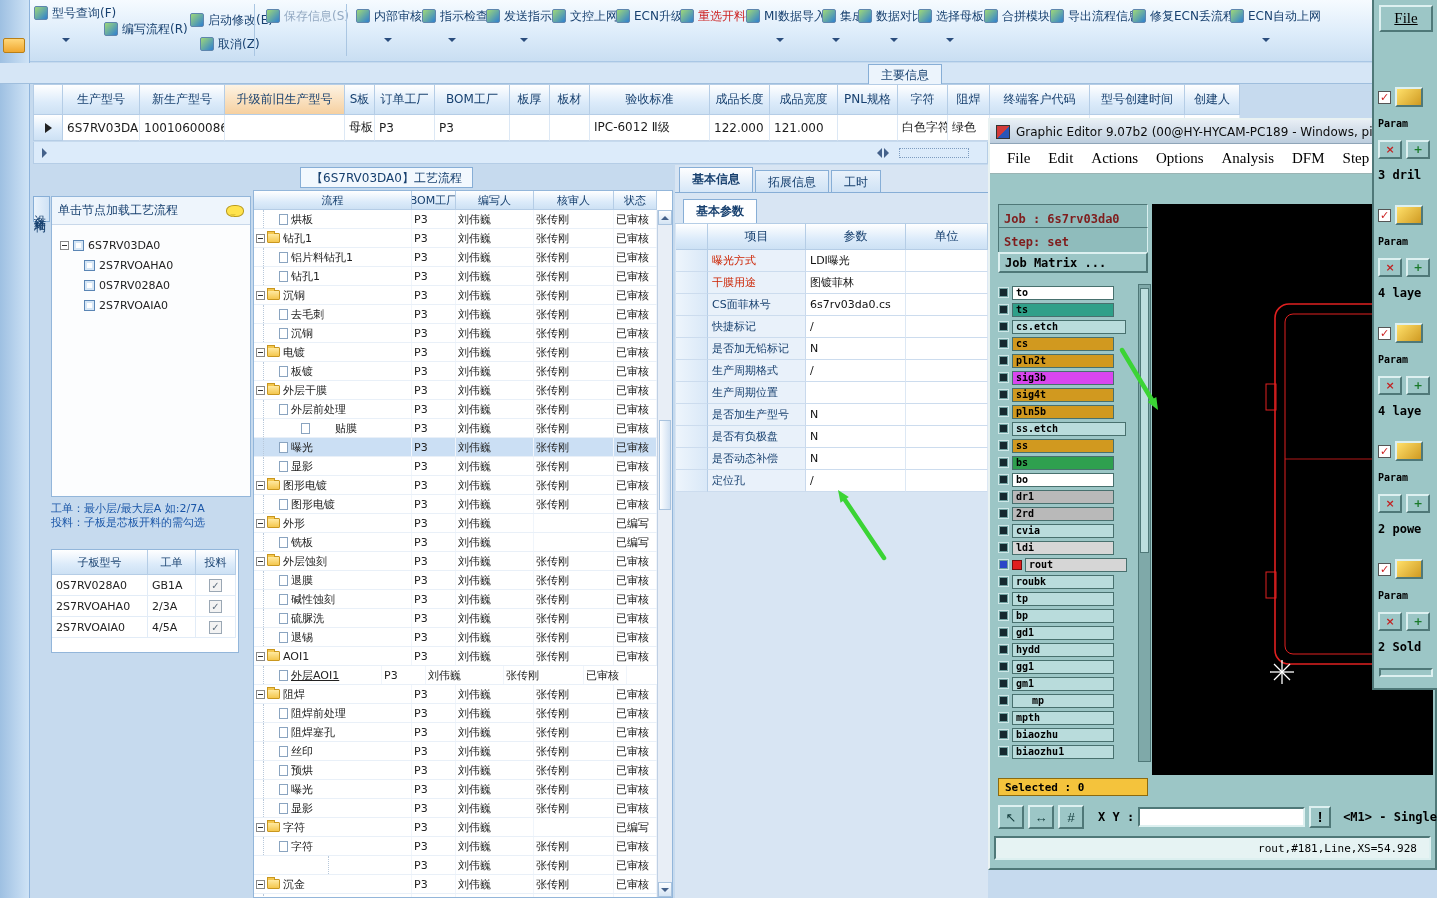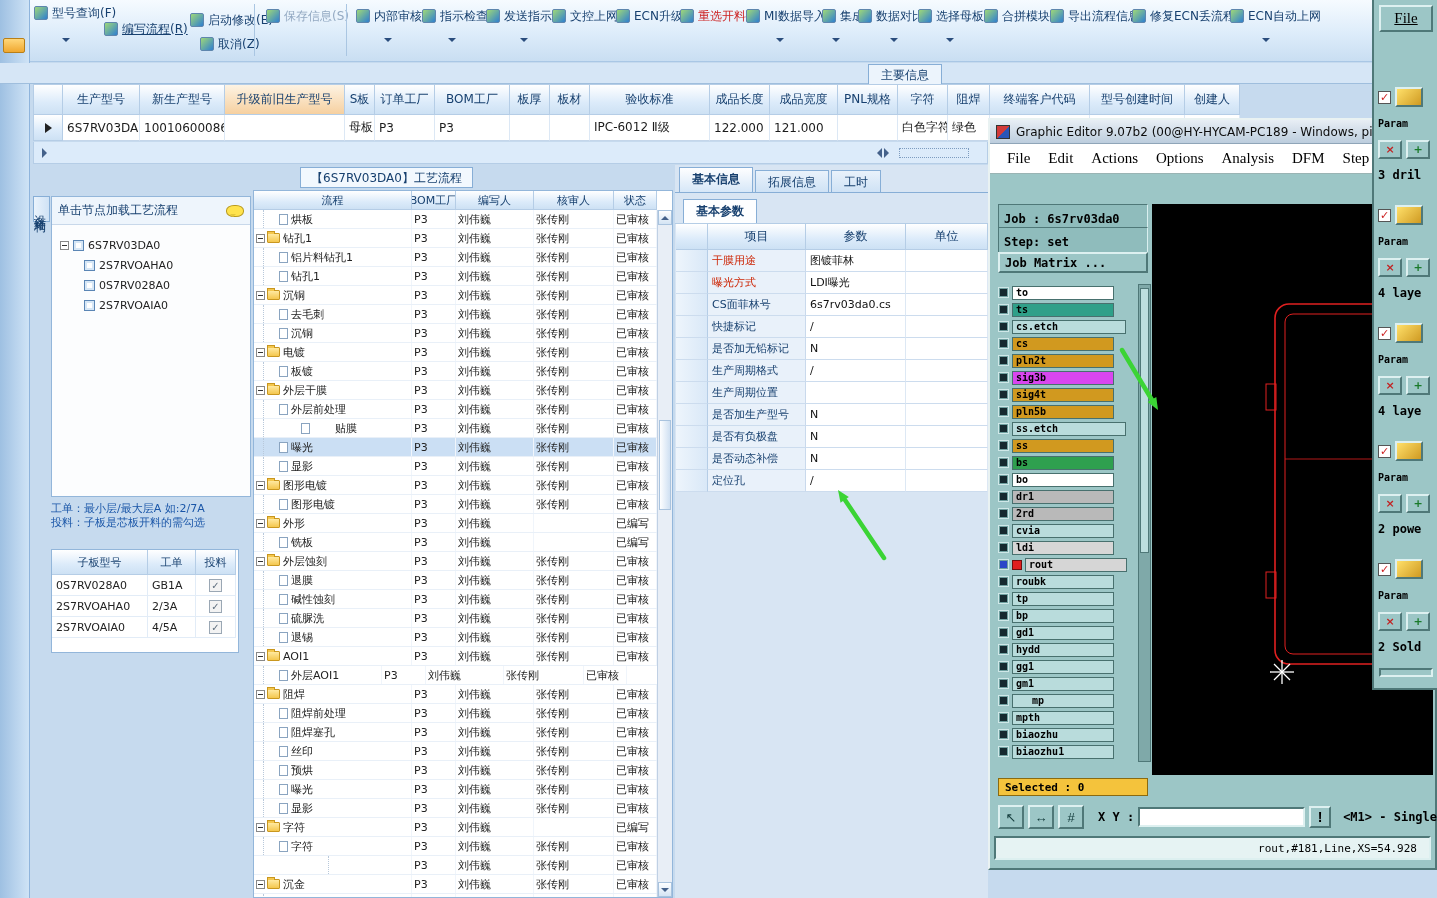--- a/index.html
+++ b/index.html
@@ -93,21 +93,21 @@
 .qval.vsel{background:#b9d1ed}
 .qunit{width:82px;border-right:1px solid #dde8f4;border-bottom:1px solid #ccdcee}
 
 
 .editor{position:absolute;left:988px;top:118px;width:449px;height:752px;background:#9cc6c6;border:2px solid;border-color:#e9f2f2 #4f7878 #4f7878 #e9f2f2;z-index:10}
 .etitle{height:24px;background:linear-gradient(#e8eef5,#bccddd);display:flex;align-items:center;gap:6px;padding:0 6px;color:#0c0c0c;font-size:12px;overflow:hidden;white-space:nowrap;border-bottom:1px solid #8fa5b8;cursor:default}
 .eticon{width:14px;height:14px;background:linear-gradient(135deg,#d23a3a 50%,#2a56b8 50%);border:1px solid #333;flex:0 0 auto}
 .emenu{height:30px;background:#fff;display:flex;align-items:center;padding:0 8px;border-bottom:1px solid #9ab4b4;font-family:"Liberation Serif","DejaVu Serif",serif;font-size:15px;color:#000}
 .emi{padding:2px 9px;cursor:pointer}
 .emain{position:absolute;left:0;top:54px;right:0;bottom:0}
-.ebox{position:absolute;left:8px;width:150px;height:19px;background:#8fbcbc;border:1px solid;border-color:#4f7878 #d9efef #d9efef #4f7878;font-family:"DejaVu Sans Mono","Liberation Mono",monospace;font-size:12px;font-weight:bold;color:#000000;display:flex;align-items:center;padding:14px 5px;white-space:nowrap;overflow:hidden}
+.ebox{position:absolute;left:8px;width:150px;height:19px;background:#8fbcbc;border:1px solid;border-color:#4f7878 #d9efef #d9efef #4f7878;font-family:"DejaVu Sans Mono","Liberation Mono",monospace;font-size:12px;font-weight:bold;color:#7f1d1d;display:flex;align-items:center;padding:14px 5px;white-space:nowrap;overflow:hidden}
 .job{top:30px}.step{top:53px}
 .matrix{position:absolute;left:8px;top:78px;width:150px;height:21px;background:#9cc6c6;border:2px solid;border-color:#ddf0f0 #4f7878 #4f7878 #ddf0f0;font-family:"DejaVu Sans Mono","Liberation Mono",monospace;font-size:12px;font-weight:bold;text-align:left;padding:0 5px;color:#000;cursor:pointer}
 .llist{position:absolute;left:8px;top:110px;width:136px}
 .lrow{display:flex;align-items:center;height:17px;gap:3px;cursor:pointer}
 .cb{width:11px;height:11px;background:#15292f;border:1px solid #cfe8e8;box-shadow:inset 0 0 0 1px #6fa0a0;flex:0 0 auto}
 .cb.blue{background:#2a46c8}
 .sw{width:10px;height:10px;background:#e02020;border:1px solid #701010;flex:0 0 auto}
 .lname{height:14px;width:102px;border:1px solid #48706e;font-family:"DejaVu Sans Mono","Liberation Mono",monospace;font-size:10px;font-weight:bold;color:#000;padding:0 3px;line-height:11px;overflow:hidden;white-space:nowrap}
 .lname.wide{width:114px}
 .lscroll{position:absolute;left:148px;top:110px;width:13px;height:478px;background:#7fa9a9;border:1px solid #4f7878}
@@ -141,21 +141,21 @@
 </head>
 <body>
 
 <div class="app">
 
   <div class="toolbar">
       <div class="tb-item" style="left: 30px; top: 3px;">
         <span class="tb-ico"></span>
         <span class="lbl">型号查询(F)</span>
       </div>
-      <div class="tb-item" style="left: 100px; top: 19px; text-decoration: underline;">
+      <div class="tb-item" style="left: 100px; top: 19px;">
         <span class="tb-ico"></span>
         <span class="lbl">编写流程(R)</span>
       </div>
       <div class="tb-item" style="left: 186px; top: 10px;">
         <span class="tb-ico"></span>
         <span class="lbl">启动修改(E)</span>
       </div>
       <div class="tb-item" style="left: 196px; top: 34px;">
         <span class="tb-ico"></span>
         <span class="lbl">取消(Z)</span>
@@ -623,21 +623,21 @@
             <span class="toggle"></span>
             <span class="ico-folder"></span>
             <span>AOI1</span>
           </div>
           <div class="pc" style="width: 44px;">P3</div>
           <div class="pc" style="width: 78px;">刘伟巍</div>
           <div class="pc" style="width: 80px;">张传刚</div>
           <div class="pc" style="width: 43px;">已审核</div>
         </div>
         <div class="prow">
-          <div class="pc" style="width: 128px;">
+          <div class="pc" style="width: 128px; text-decoration: underline;">
             <span class="leafpad"></span>
             <span class="ico-doc"></span>
             <span>外层AOI1</span>
           </div>
           <div class="pc" style="width: 44px;">P3</div>
           <div class="pc" style="width: 78px;">刘伟巍</div>
           <div class="pc" style="width: 80px;">张传刚</div>
           <div class="pc" style="width: 43px;">已审核</div>
         </div>
         <div class="prow">
@@ -796,28 +796,28 @@
   <div class="partable">
     <div class="parhead">
       <div class="qh" style="width:32px"></div>
     <div class="qh" style="width: 98px;">项目</div>
         <div class="qh" style="width: 100px;">参数</div>
         <div class="qh" style="width: 82px;">单位</div>
       </div>
     <div>
         <div class="qrow">
           <div class="qsel"></div>
+          <div class="qitem red">曝光方式</div>
+          <div class="qval">LDI曝光</div>
+          <div class="qunit"></div>
+        </div>
+        <div class="qrow">
+          <div class="qsel"></div>
           <div class="qitem red">干膜用途</div>
           <div class="qval">图镀菲林</div>
-          <div class="qunit"></div>
-        </div>
-        <div class="qrow">
-          <div class="qsel"></div>
-          <div class="qitem red">曝光方式</div>
-          <div class="qval">LDI曝光</div>
           <div class="qunit"></div>
         </div>
         <div class="qrow">
           <div class="qsel"></div>
           <div class="qitem">CS面菲林号</div>
           <div class="qval">6s7rv03da0.cs</div>
           <div class="qunit"></div>
         </div>
         <div class="qrow">
           <div class="qsel"></div>

